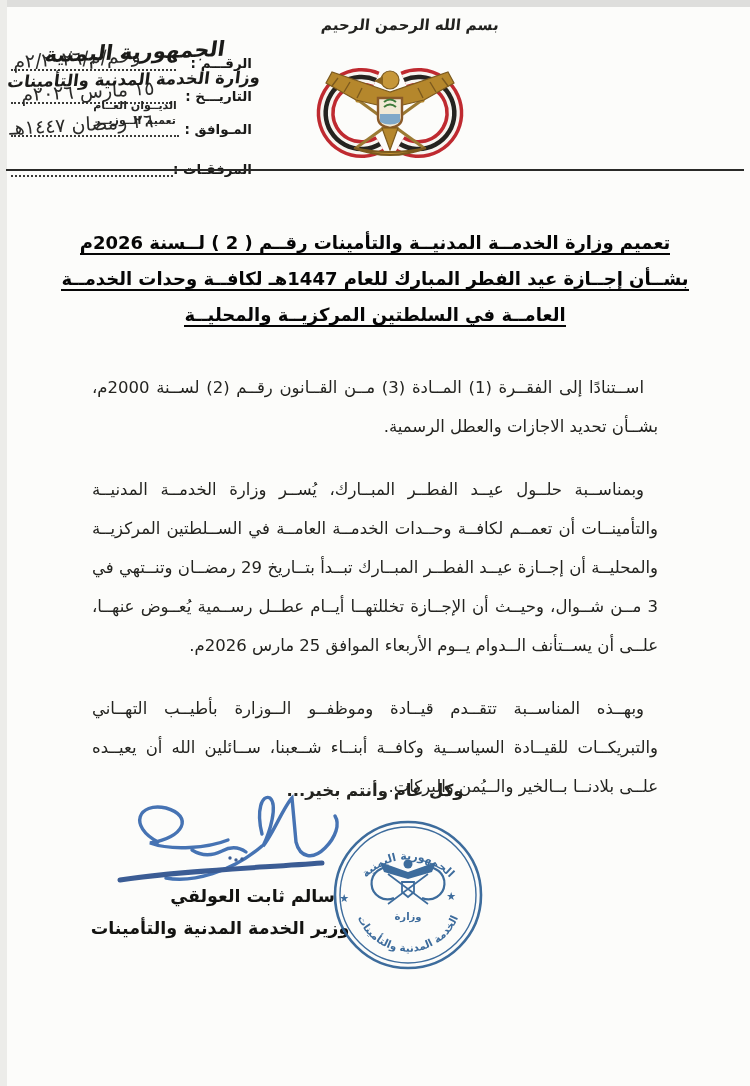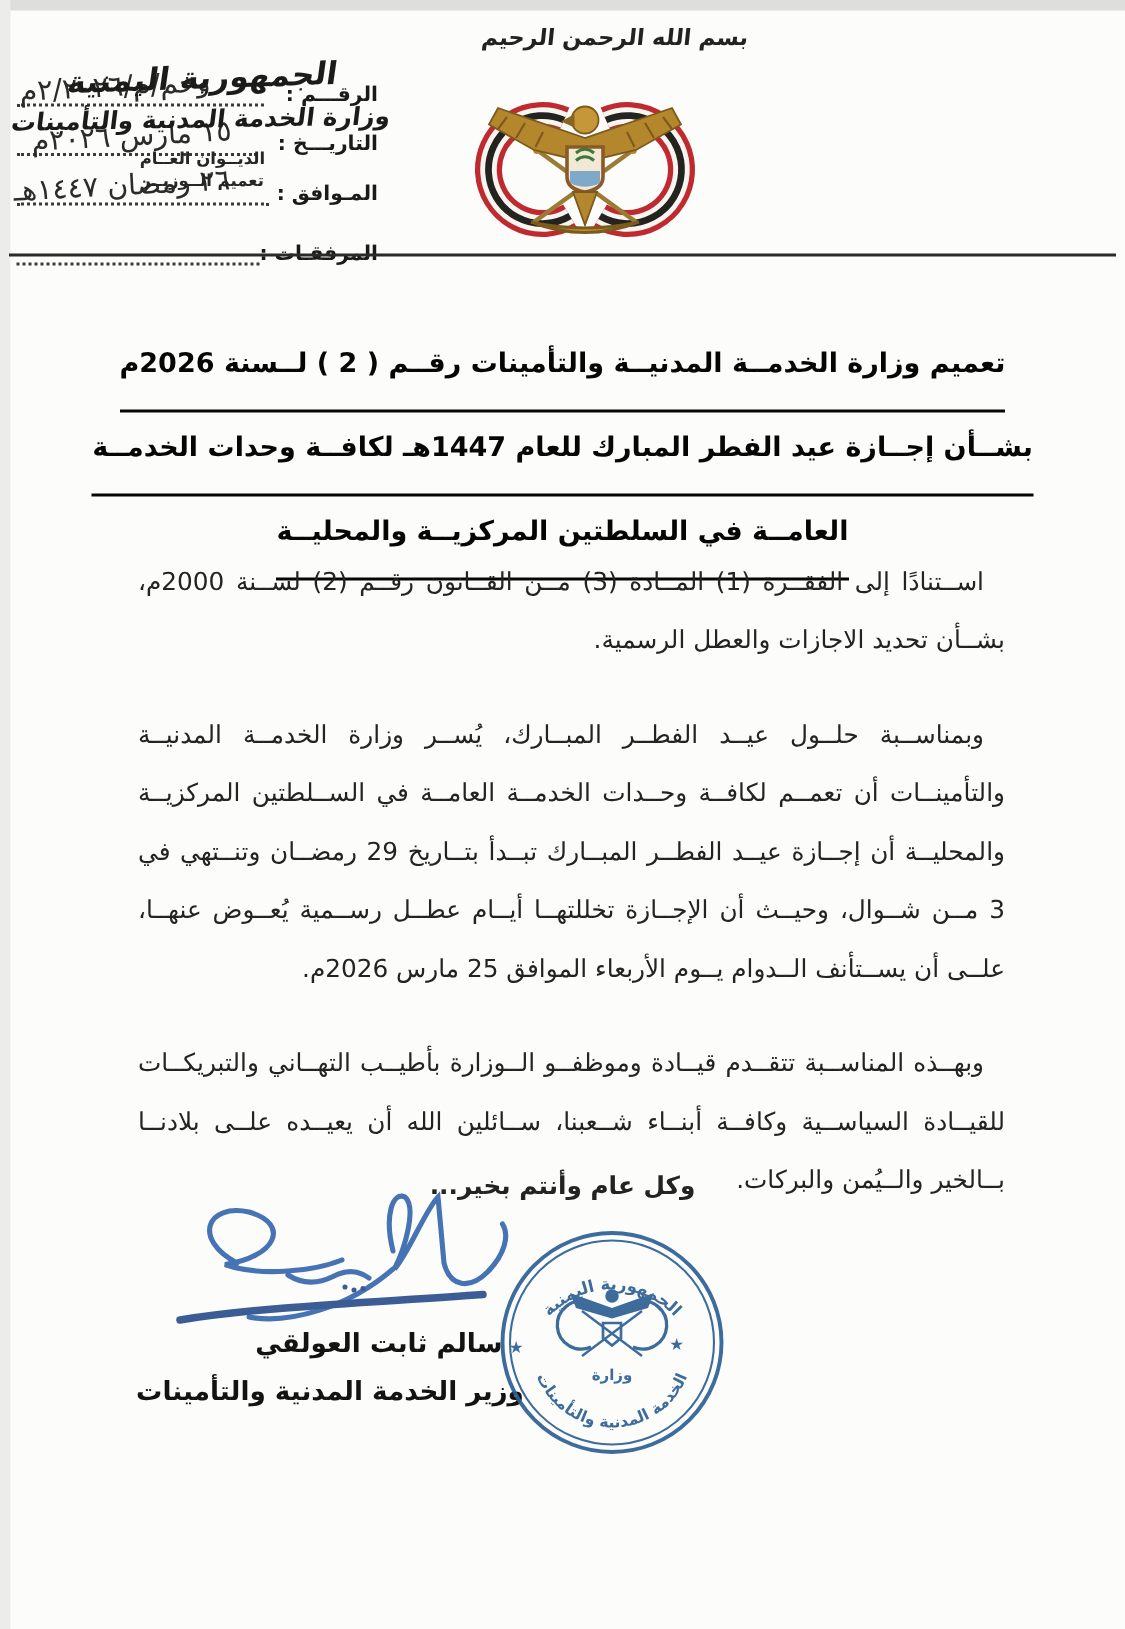--- a/index.html
+++ b/index.html
@@ -51,27 +51,27 @@
   }
   .lh-small{font-size:11px;font-weight:bold;line-height:15px;color:#262624;text-align:center;}
 
   .header-rule{position:absolute;top:169px;left:6px;width:738px;height:2px;background:#2a2a28;}
 
   
   .title-block{position:absolute;top:232px;left:0;width:750px;text-align:center;}
   .title-line{display:block;margin:0 auto 13px auto;}
   .title-line span{
     display:inline-block;font-size:18px;font-weight:bold;color:#060606;
-    border-bottom:2px solid #060606;padding-bottom:20px;letter-spacing:0;
+    border-bottom:2px solid #060606;padding-bottom:0;letter-spacing:0;
   }
 
   
   .body-text{position:absolute;top:368px;right:80px;width:578px;}
   .body-text p{
-    margin:0 0 24px 0;
+    margin:0 12px 24px 0;
     font-size:16.5px;line-height:39px;color:#23231f;
     text-align:justify;text-align-last:right;text-indent:14px;
     font-weight:500;
   }
   .closing{
     position:absolute;top:781px;left:250px;width:250px;text-align:center;
     font-size:16.5px;font-weight:bold;color:#23231f;
   }
 
   

